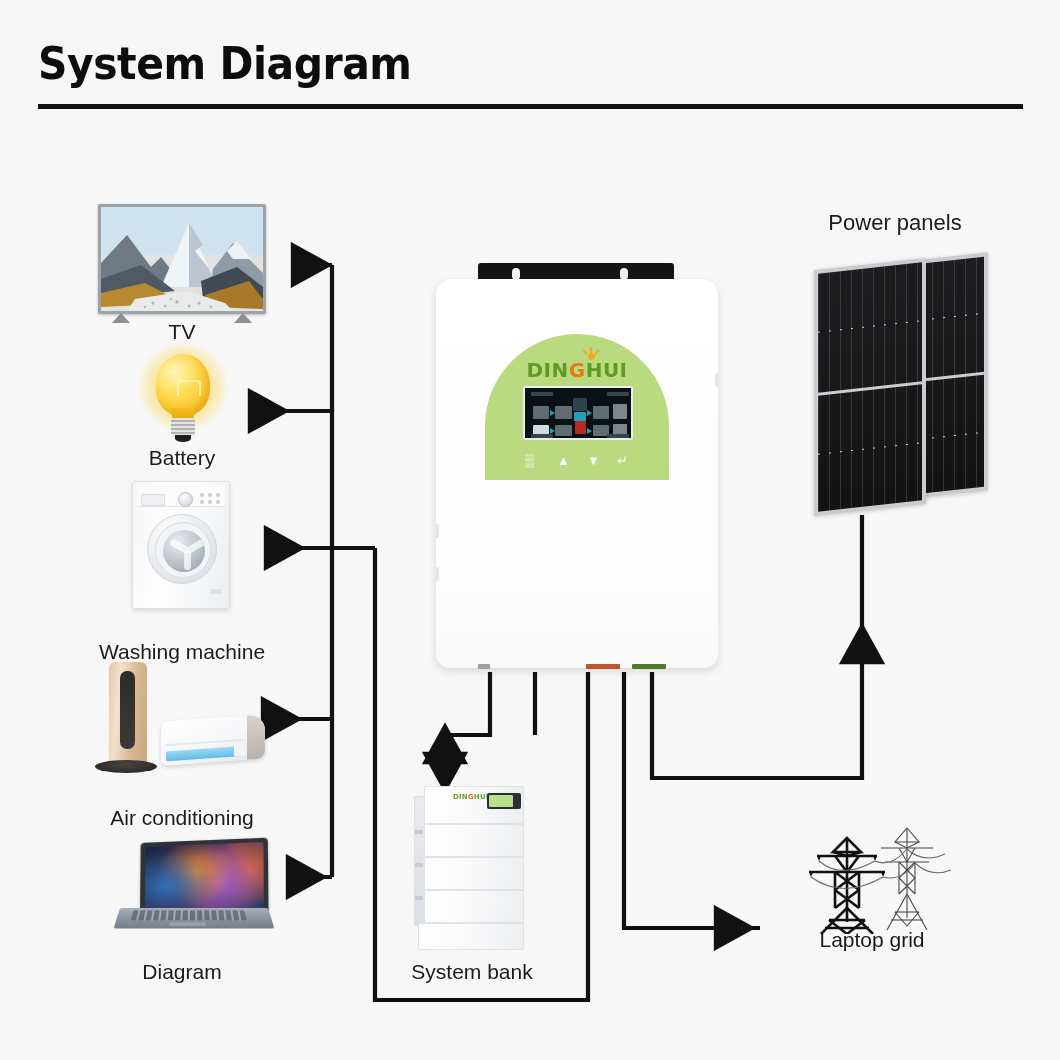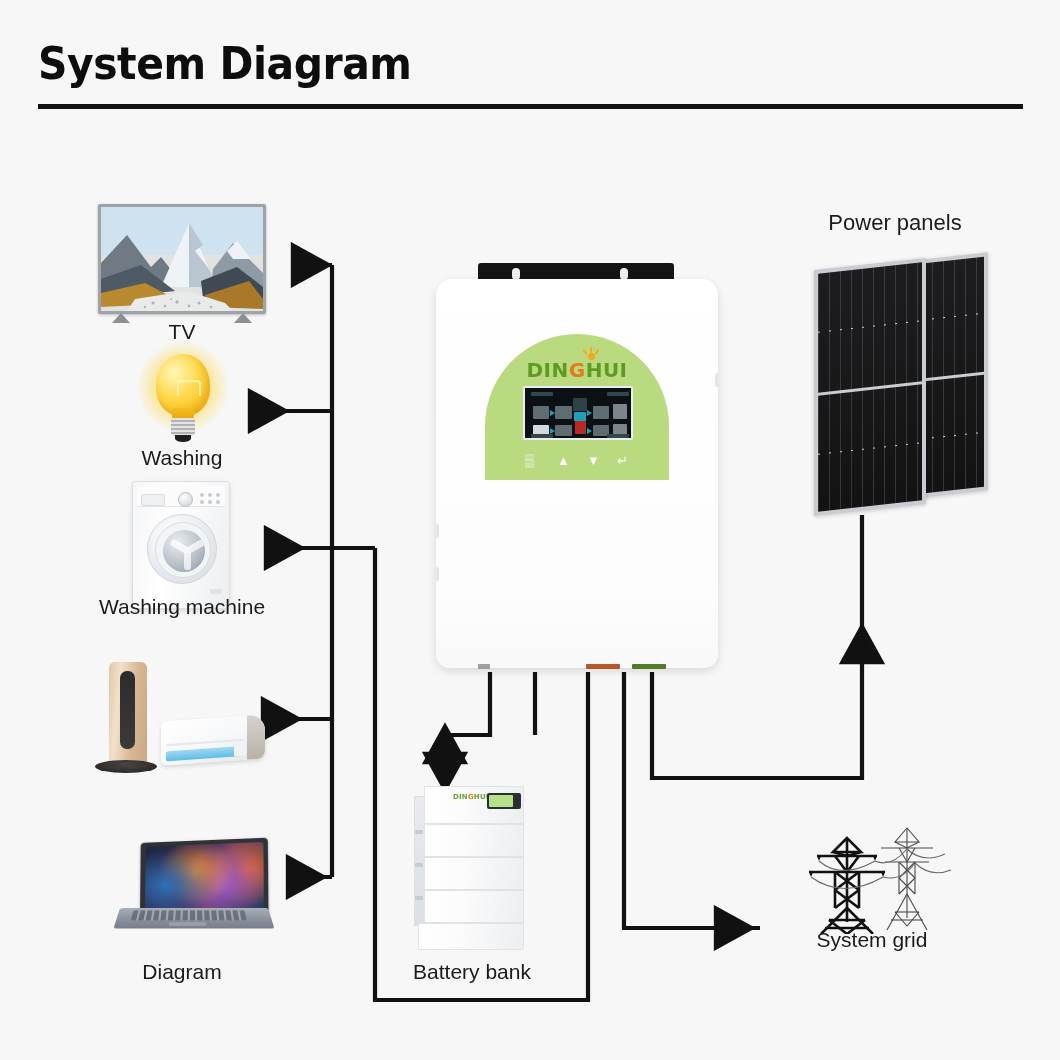--- a/index.html
+++ b/index.html
@@ -431,21 +431,21 @@
 
   <div id="bulb">
     <div id="bulb-glow"></div>
     <div id="bulb-glass">
       <div id="bulb-filament"></div>
     </div>
     <div id="bulb-neck"></div>
     <div id="bulb-base"></div>
     <div id="bulb-tip"></div>
   </div>
-  <div class="lbl" style="left:122px; top:446px; width:120px;">Washing</div>
+  <div class="lbl" style="left:122px; top:446px; width:120px;">Battery</div>
 
   <div id="washer">
     <div id="wm-body">
       <div id="wm-panel">
         <div id="wm-drawer"></div>
         <div id="wm-dial"></div>
         <div class="wm-btn" style="left:63px; top:7px"></div>
         <div class="wm-btn" style="left:71px; top:7px"></div>
         <div class="wm-btn" style="left:79px; top:7px"></div>
         <div class="wm-btn" style="left:63px; top:14px"></div>
@@ -457,34 +457,35 @@
           <div id="wm-glass">
             <div class="wm-vane" style="transform:rotate(0deg)"></div>
             <div class="wm-vane" style="transform:rotate(120deg)"></div>
             <div class="wm-vane" style="transform:rotate(240deg)"></div>
           </div>
         </div>
       </div>
       <div id="wm-logo"></div>
     </div>
   </div>
-  <div class="lbl" style="left:82px; top:595px; width:200px;">Washing machine</div>
+  <div class="lbl" style="left:82px; top:640px; width:200px;">Washing machine</div>
 
   <div id="ac">
     <div id="ac-tower">
       <div id="ac-tower-vent"></div>
     </div>
     <div id="ac-tower-base"></div>
     <div id="ac-split">
       <div id="ac-split-side"></div>
       <div id="ac-split-line"></div>
       <div id="ac-split-vent"></div>
       <div id="ac-split-led"></div>
     </div>
   </div>
+  <div class="lbl" style="left:82px; top:806px; width:200px;">Air conditioning</div>
 
   <div id="laptop">
     <div id="lp-lid">
       <div id="lp-screen"></div>
     </div>
     <div id="lp-base">
       <div id="lp-keys"></div>
       <div id="lp-pad"></div>
     </div>
   </div>
@@ -573,21 +574,21 @@
       </div>
     </div>
     <div class="bat-mod" style="top:44px;  height:33px;"></div>
     <div class="bat-mod" style="top:77px;  height:33px;"></div>
     <div class="bat-mod" style="top:110px; height:33px;"></div>
     <div class="bat-mod" style="top:143px; height:27px; left:4px; width:106px; border-radius:0 0 2px 2px;"></div>
     <div class="bat-handle" style="top:50px;"></div>
     <div class="bat-handle" style="top:83px;"></div>
     <div class="bat-handle" style="top:116px;"></div>
   </div>
-  <div class="lbl" style="left:382px; top:960px; width:180px;">Battery bank</div>
+  <div class="lbl" style="left:382px; top:960px; width:180px;">System bank</div>
 
   <div id="grid">
     <svg viewBox="0 0 160 112" width="160" height="112" xmlns="http://www.w3.org/2000/svg">
 
       <g stroke="#2b2b2b" stroke-width="1.1" fill="none" opacity="0.85">
         <path d="M112,6 L112,96"></path>
         <path d="M112,6 L100,20 L124,20 z"></path>
         <path d="M86,26 L138,26"></path>
         <path d="M90,40 L134,40"></path>
         <path d="M100,20 L112,26 L124,20"></path>
@@ -627,15 +628,15 @@
       <g stroke="#6a6a6a" stroke-width="1.1" fill="none">
         <path d="M24,39 Q46,58 80,39"></path>
         <path d="M16,55 Q48,78 88,55"></path>
         <path d="M80,39 Q96,46 112,27"></path>
         <path d="M88,55 Q106,60 120,41"></path>
         <path d="M112,27 Q128,42 150,32"></path>
         <path d="M120,41 Q136,56 156,48"></path>
       </g>
     </svg>
   </div>
-  <div class="lbl" style="left:782px; top:928px; width:180px;">System grid</div>
+  <div class="lbl" style="left:782px; top:928px; width:180px;">Laptop grid</div>
 
 </div>
 
 </body></html>

